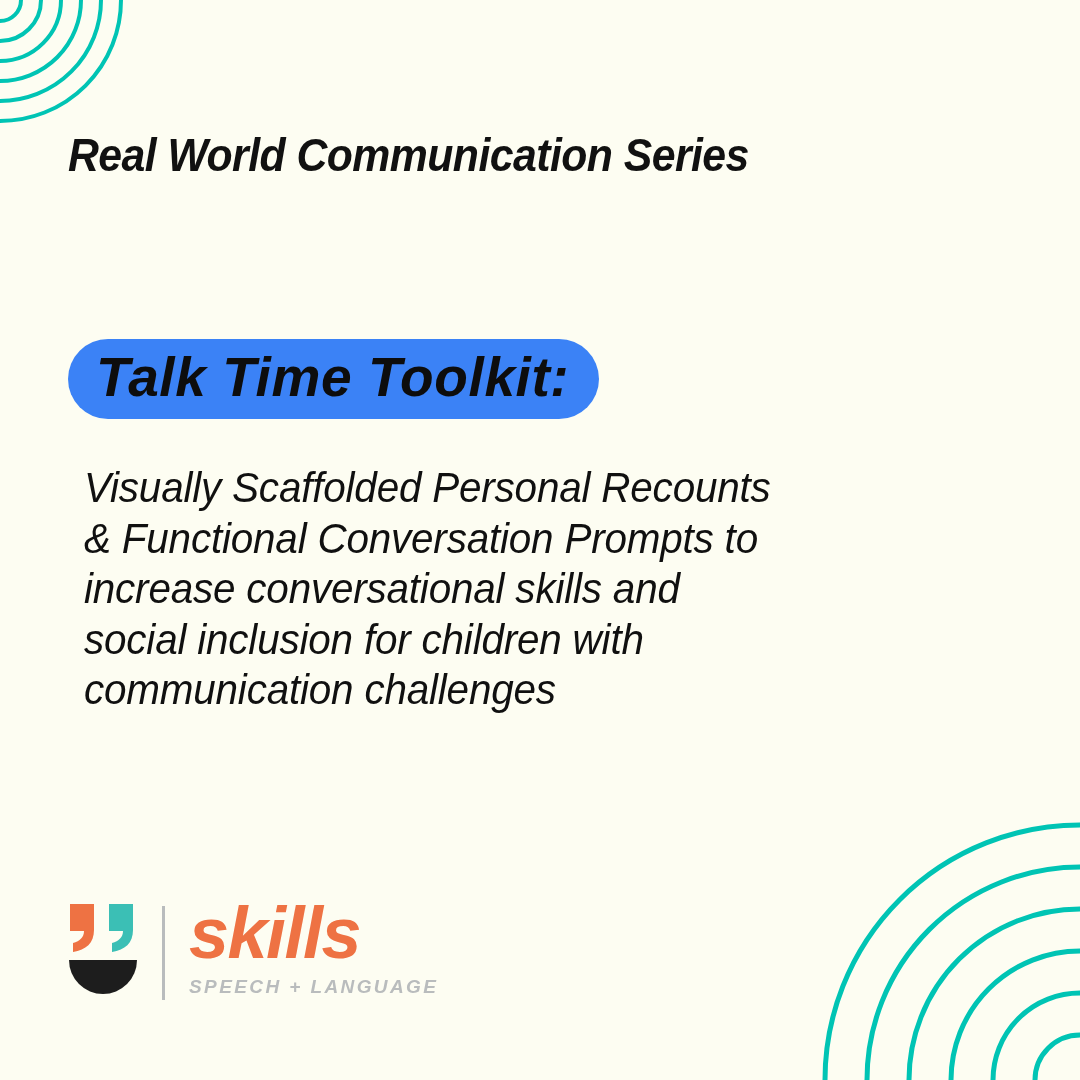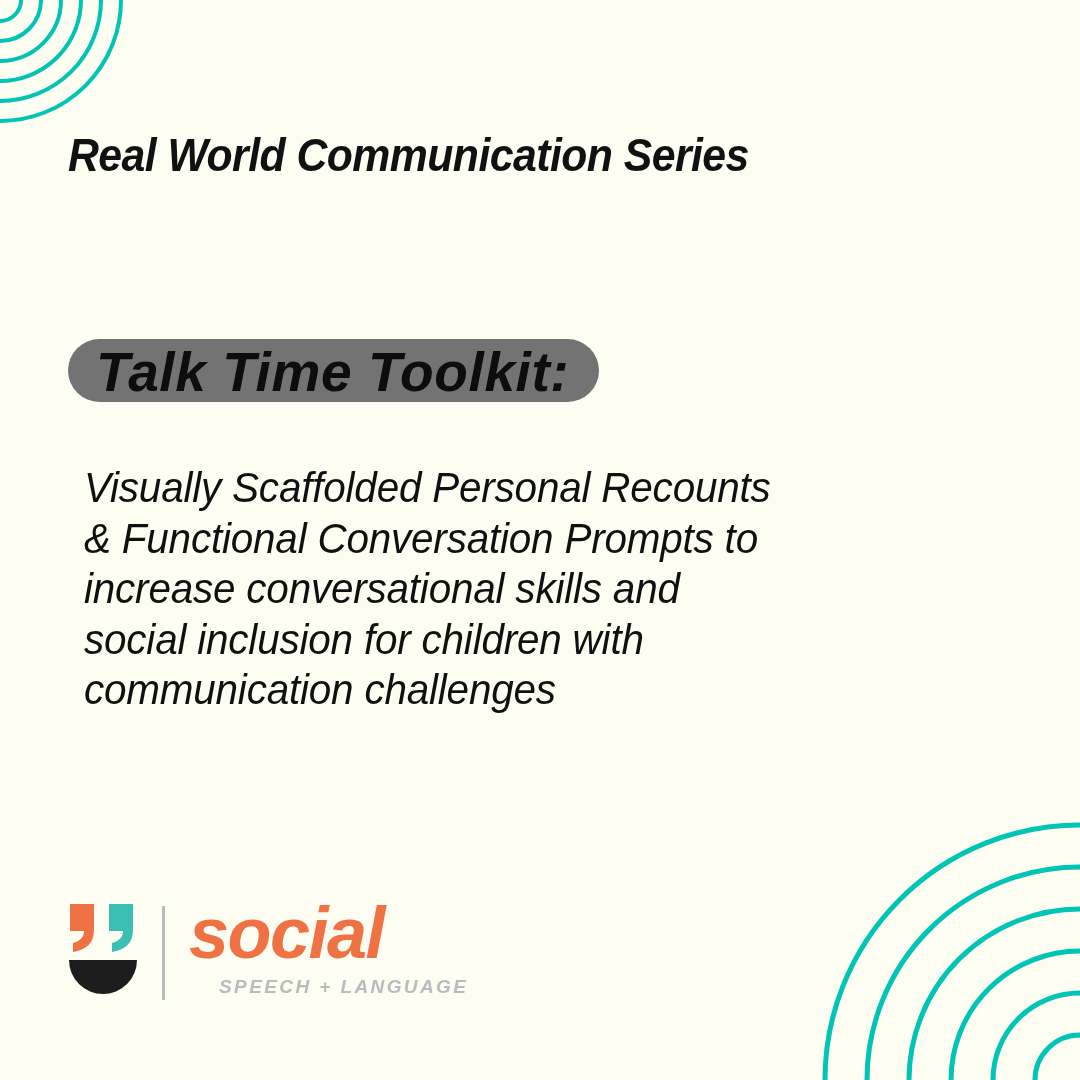--- a/index.html
+++ b/index.html
@@ -58,25 +58,25 @@
     transform: scaleX(0.93);
     transform-origin: left center;
     white-space: nowrap;
   }
 
   
   #toolkit-pill {
     position: absolute;
     left: 68px;
     top: 339px;
-    height: 63px;
+    height: 80px;
     padding: 0 30px 0 28px;
     display: flex;
-    align-items: flex-end;
-    background: #737373;
+    align-items: center;
+    background: #3b82f6;
     border-radius: 48px;
     box-sizing: border-box;
   }
   #toolkit-pill .pill-label {
     font-size: 55px;
     font-weight: 700;
     letter-spacing: 0.6px;
     color: #0d0d0d;
     line-height: 1;
     white-space: nowrap;
@@ -142,21 +142,20 @@
     line-height: 0.83;
     letter-spacing: -1.5px;
   }
   .logo-tagline {
     margin-top: 12px;
     font-size: 19px;
     font-weight: 700;
     color: #b9bcbd;
     letter-spacing: 2.4px;
     white-space: nowrap;
-    margin-left: 30px;
   }
 </style>
 </head>
 <body>
 
 <div id="canvas">
 
   <div class="arc-cluster top-left">
     <svg viewBox="0 0 260 260" xmlns="http://www.w3.org/2000/svg" aria-hidden="true">
       <g fill="none" stroke="#00c4b4" stroke-width="4" stroke-linecap="butt">
@@ -192,21 +191,21 @@
 
         <path d="M 45 2 L 69 2 L 69 28 C 69 41 61 48 48 50 L 48 41 C 55 39 59 35 59 29 L 45 29 Z" fill="#3bbfb5"></path>
 
         <path d="M 5 58 L 73 58 A 34 34 0 0 1 5 58 Z" fill="#1d1d1d"></path>
       </svg>
     </div>
 
     <div class="logo-divider"></div>
 
     <div class="logo-words">
-      <div class="logo-wordmark">social</div>
+      <div class="logo-wordmark">skills</div>
       <div class="logo-tagline">SPEECH + LANGUAGE</div>
     </div>
   </div>
 
   <div class="arc-cluster bottom-right">
     <svg viewBox="0 0 300 300" xmlns="http://www.w3.org/2000/svg" aria-hidden="true">
       <g fill="none" stroke="#00c4b4" stroke-width="5" stroke-linecap="butt">
         <path d="M 300 255 A 45 45 0 0 0 255 300"></path>
         <path d="M 300 213 A 87 87 0 0 0 213 300"></path>
         <path d="M 300 171 A 129 129 0 0 0 171 300"></path>

